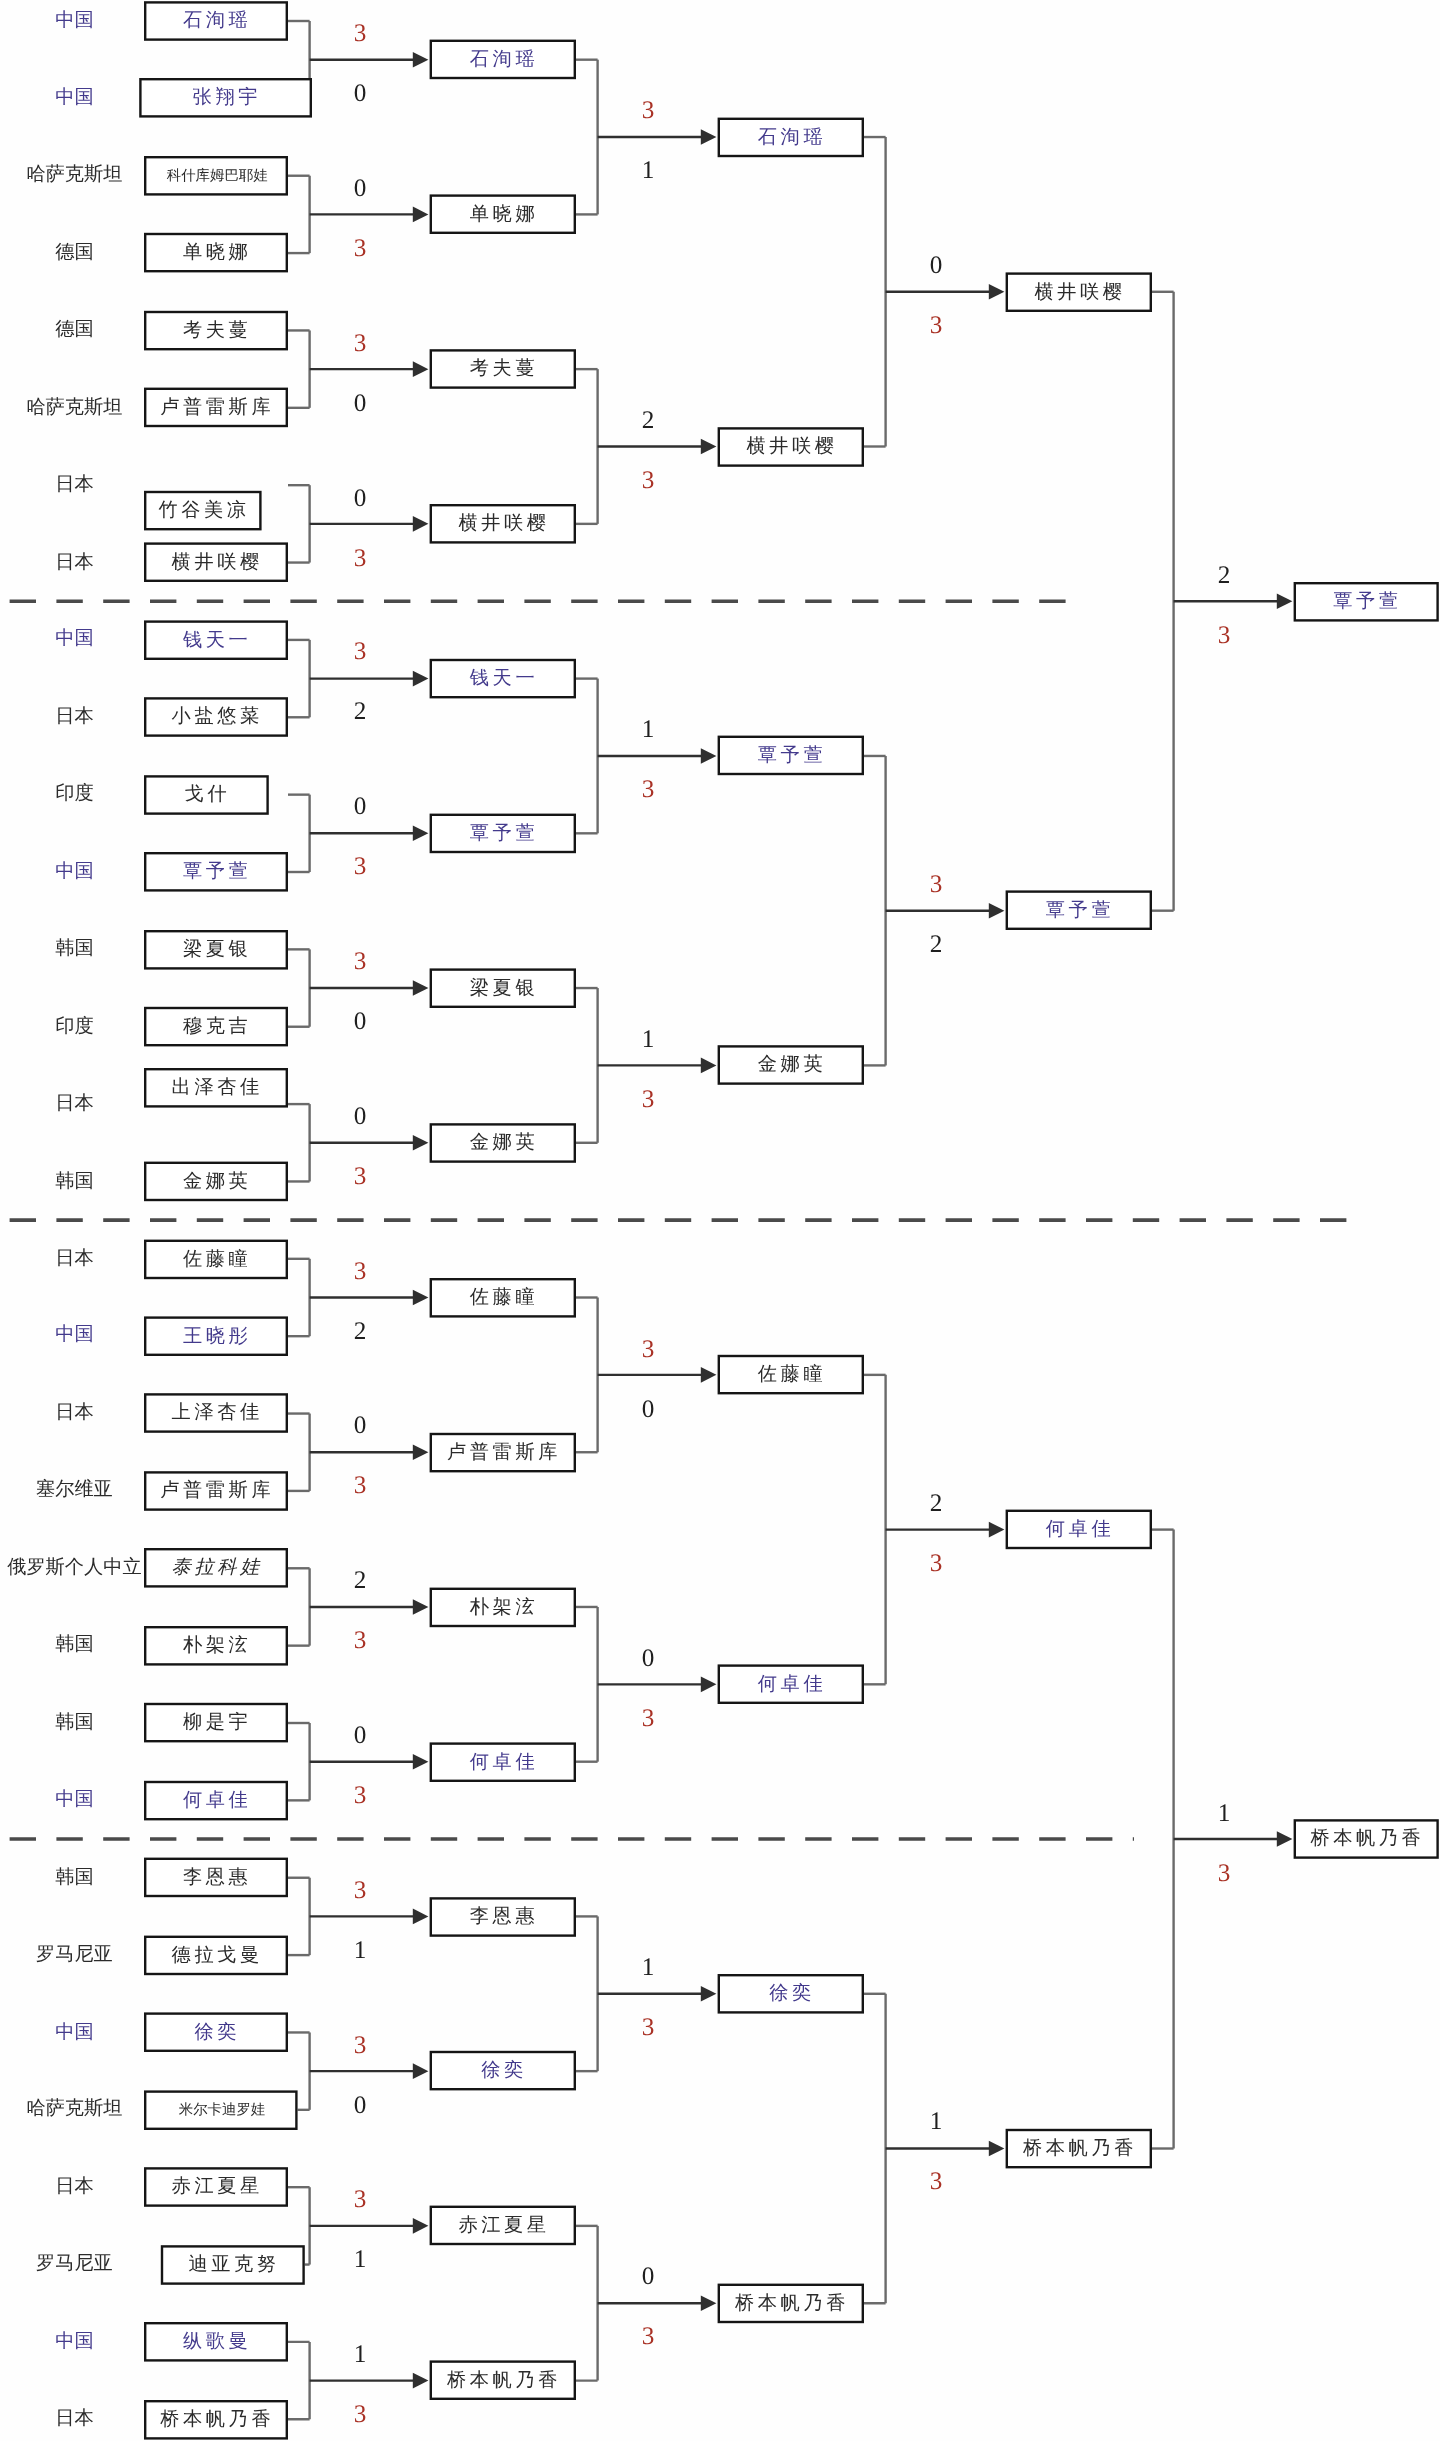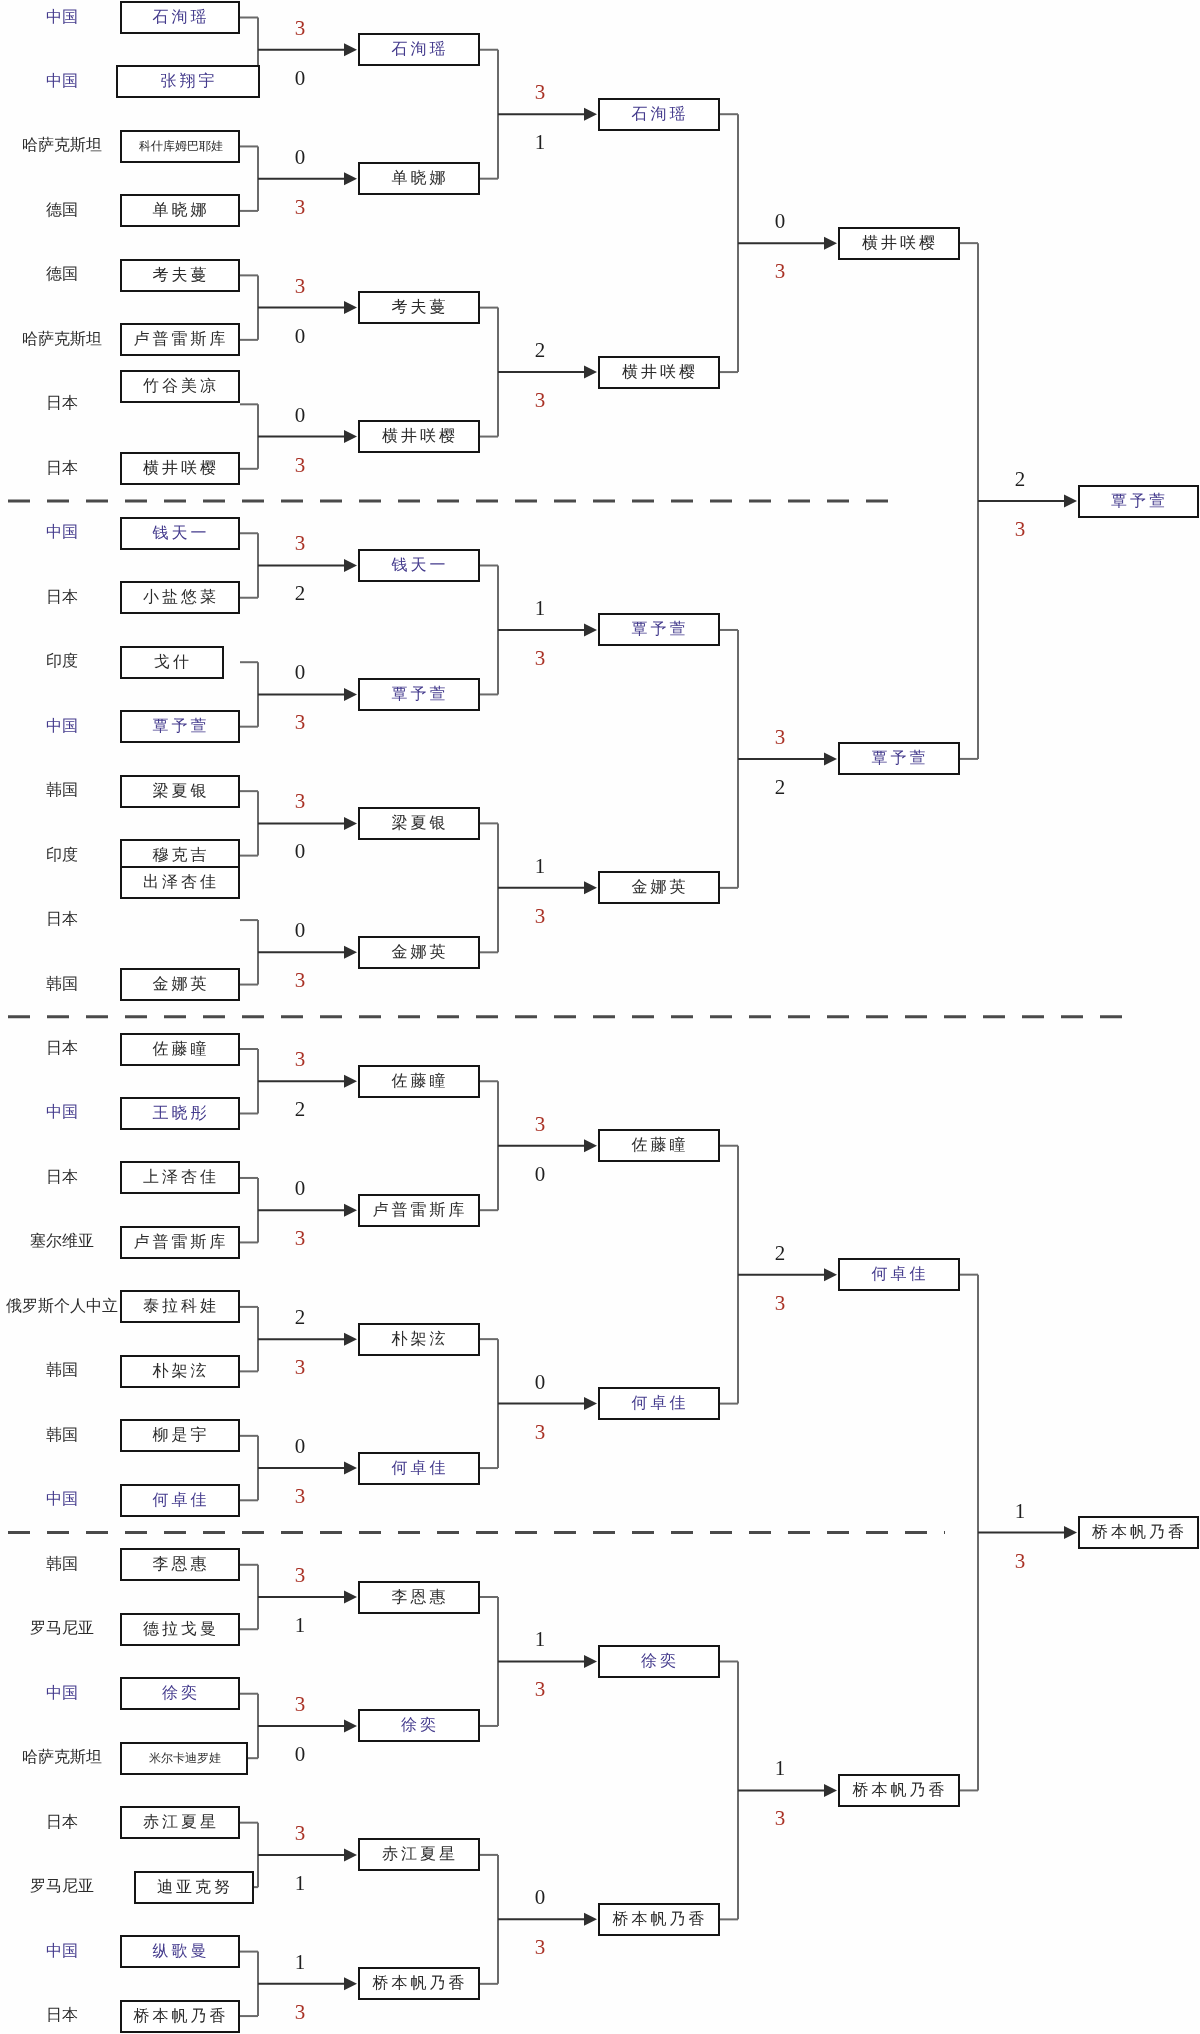--- a/index.html
+++ b/index.html
@@ -206,21 +206,21 @@
     </div>
     <div class="country" style="top: 275.38px;">德国</div>
     <div class="pbox" style="left: 120px; top: 258.88px; width: 120px;">
       <span>考夫蔓</span>
     </div>
     <div class="country" style="top: 339.85px;">哈萨克斯坦</div>
     <div class="pbox" style="left: 120px; top: 323.35px; width: 120px;">
       <span>卢普雷斯库</span>
     </div>
     <div class="country" style="top: 404.32px;">日本</div>
-    <div class="pbox" style="left: 120px; top: 370px; width: 120px;">
+    <div class="pbox" style="left: 120px; top: 409px; width: 98px;">
       <span>竹谷美凉</span>
     </div>
     <div class="country" style="top: 468.79px;">日本</div>
     <div class="pbox" style="left: 120px; top: 452.29px; width: 120px;">
       <span>横井咲樱</span>
     </div>
     <div class="country cn" style="top: 533.26px;">中国</div>
     <div class="pbox cn" style="left: 120px; top: 516.76px; width: 120px;">
       <span>钱天一</span>
     </div>
@@ -238,21 +238,21 @@
     </div>
     <div class="country" style="top: 791.14px;">韩国</div>
     <div class="pbox" style="left: 120px; top: 774.64px; width: 120px;">
       <span>梁夏银</span>
     </div>
     <div class="country" style="top: 855.61px;">印度</div>
     <div class="pbox" style="left: 120px; top: 839.11px; width: 120px; justify-content: center;">
       <span>穆克吉</span>
     </div>
     <div class="country" style="top: 920.08px;">日本</div>
-    <div class="pbox" style="left: 120px; top: 866px; width: 120px;">
+    <div class="pbox" style="left: 120px; top: 890px; width: 120px;">
       <span>出泽杏佳</span>
     </div>
     <div class="country" style="top: 984.55px;">韩国</div>
     <div class="pbox" style="left: 120px; top: 968.05px; width: 120px;">
       <span>金娜英</span>
     </div>
     <div class="country" style="top: 1049.02px;">日本</div>
     <div class="pbox" style="left: 120px; top: 1032.52px; width: 120px;">
       <span>佐藤瞳</span>
     </div>
@@ -262,21 +262,21 @@
     </div>
     <div class="country" style="top: 1177.96px;">日本</div>
     <div class="pbox" style="left: 120px; top: 1161.46px; width: 120px;">
       <span>上泽杏佳</span>
     </div>
     <div class="country" style="top: 1242.43px;">塞尔维亚</div>
     <div class="pbox" style="left: 120px; top: 1225.93px; width: 120px;">
       <span>卢普雷斯库</span>
     </div>
     <div class="country" style="top: 1306.9px;">俄罗斯个人中立</div>
-    <div class="pbox" style="left: 120px; top: 1290.4px; width: 120px;">
+    <div class="pbox" style="left: 120px; top: 1290.4px; width: 120px; font-style: italic;">
       <span>泰拉科娃</span>
     </div>
     <div class="country" style="top: 1371.37px;">韩国</div>
     <div class="pbox" style="left: 120px; top: 1354.87px; width: 120px;">
       <span>朴架泫</span>
     </div>
     <div class="country" style="top: 1435.84px;">韩国</div>
     <div class="pbox" style="left: 120px; top: 1419.34px; width: 120px;">
       <span>柳是宇</span>
     </div>

